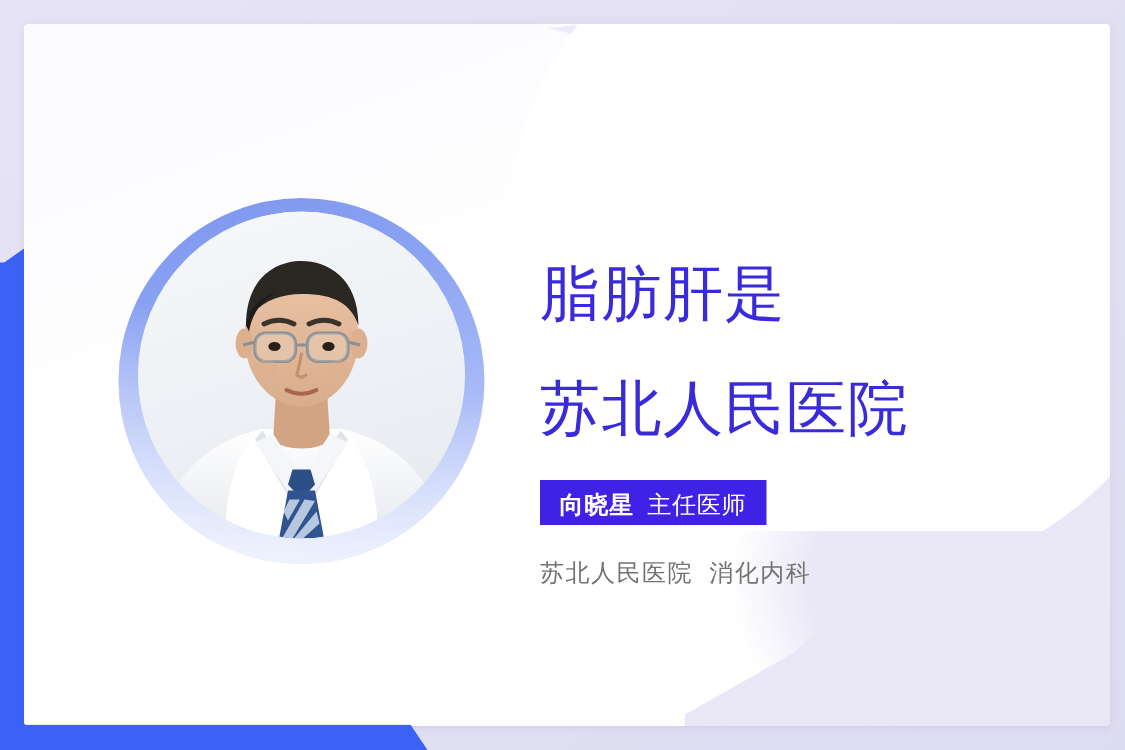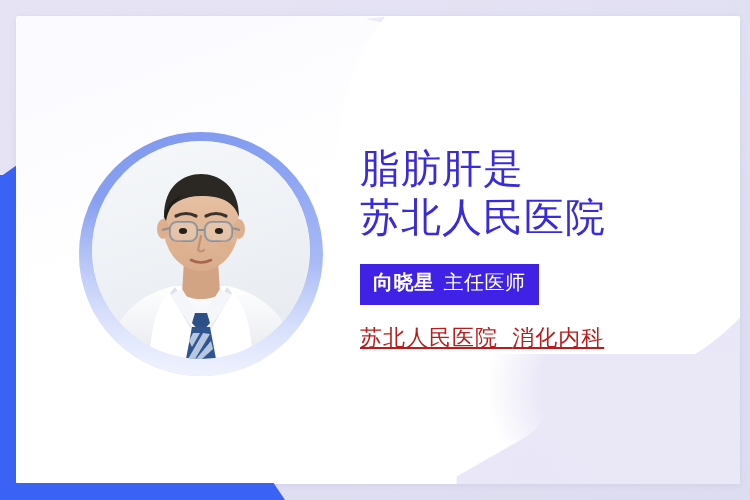--- a/index.html
+++ b/index.html
@@ -99,35 +99,35 @@
 
   
   .text-col{
     position:absolute;left:344px;top:128px;width:330px;
   }
   .headline{
     color:#3a2bda;
     font-size:40px;line-height:49px;
     font-weight:400;letter-spacing:1px;
     white-space:nowrap;
+    margin-top:28px;
   }
   .badge{
     display:inline-block;margin-top:22px;
     background:#4022e6;color:#ffffff;
-    padding:7px 13px 12px 13px;
-    font-size:20px;line-height:22px;letter-spacing:.5px;
+    padding:7px 13px 1px 13px;
+    font-size:16px;line-height:22px;letter-spacing:.5px;
     white-space:nowrap;
   }
   .badge .bname{font-weight:700;}
   .badge .btitle{font-weight:400;margin-left:9px;}
   .affil{
-    margin-top:20px;color:#b91c1c;
-    font-size:22px;line-height:26px;letter-spacing:1px;
+    margin-top:20px;color:#737373;
+    font-size:16px;line-height:26px;letter-spacing:1px;
     white-space:nowrap;
-    text-decoration:underline;
   }
 </style>
 </head>
 <body>
 
 <div id="stage">
 
   <div class="accent-left-cap"></div>
   <div class="accent-left"></div>
 

